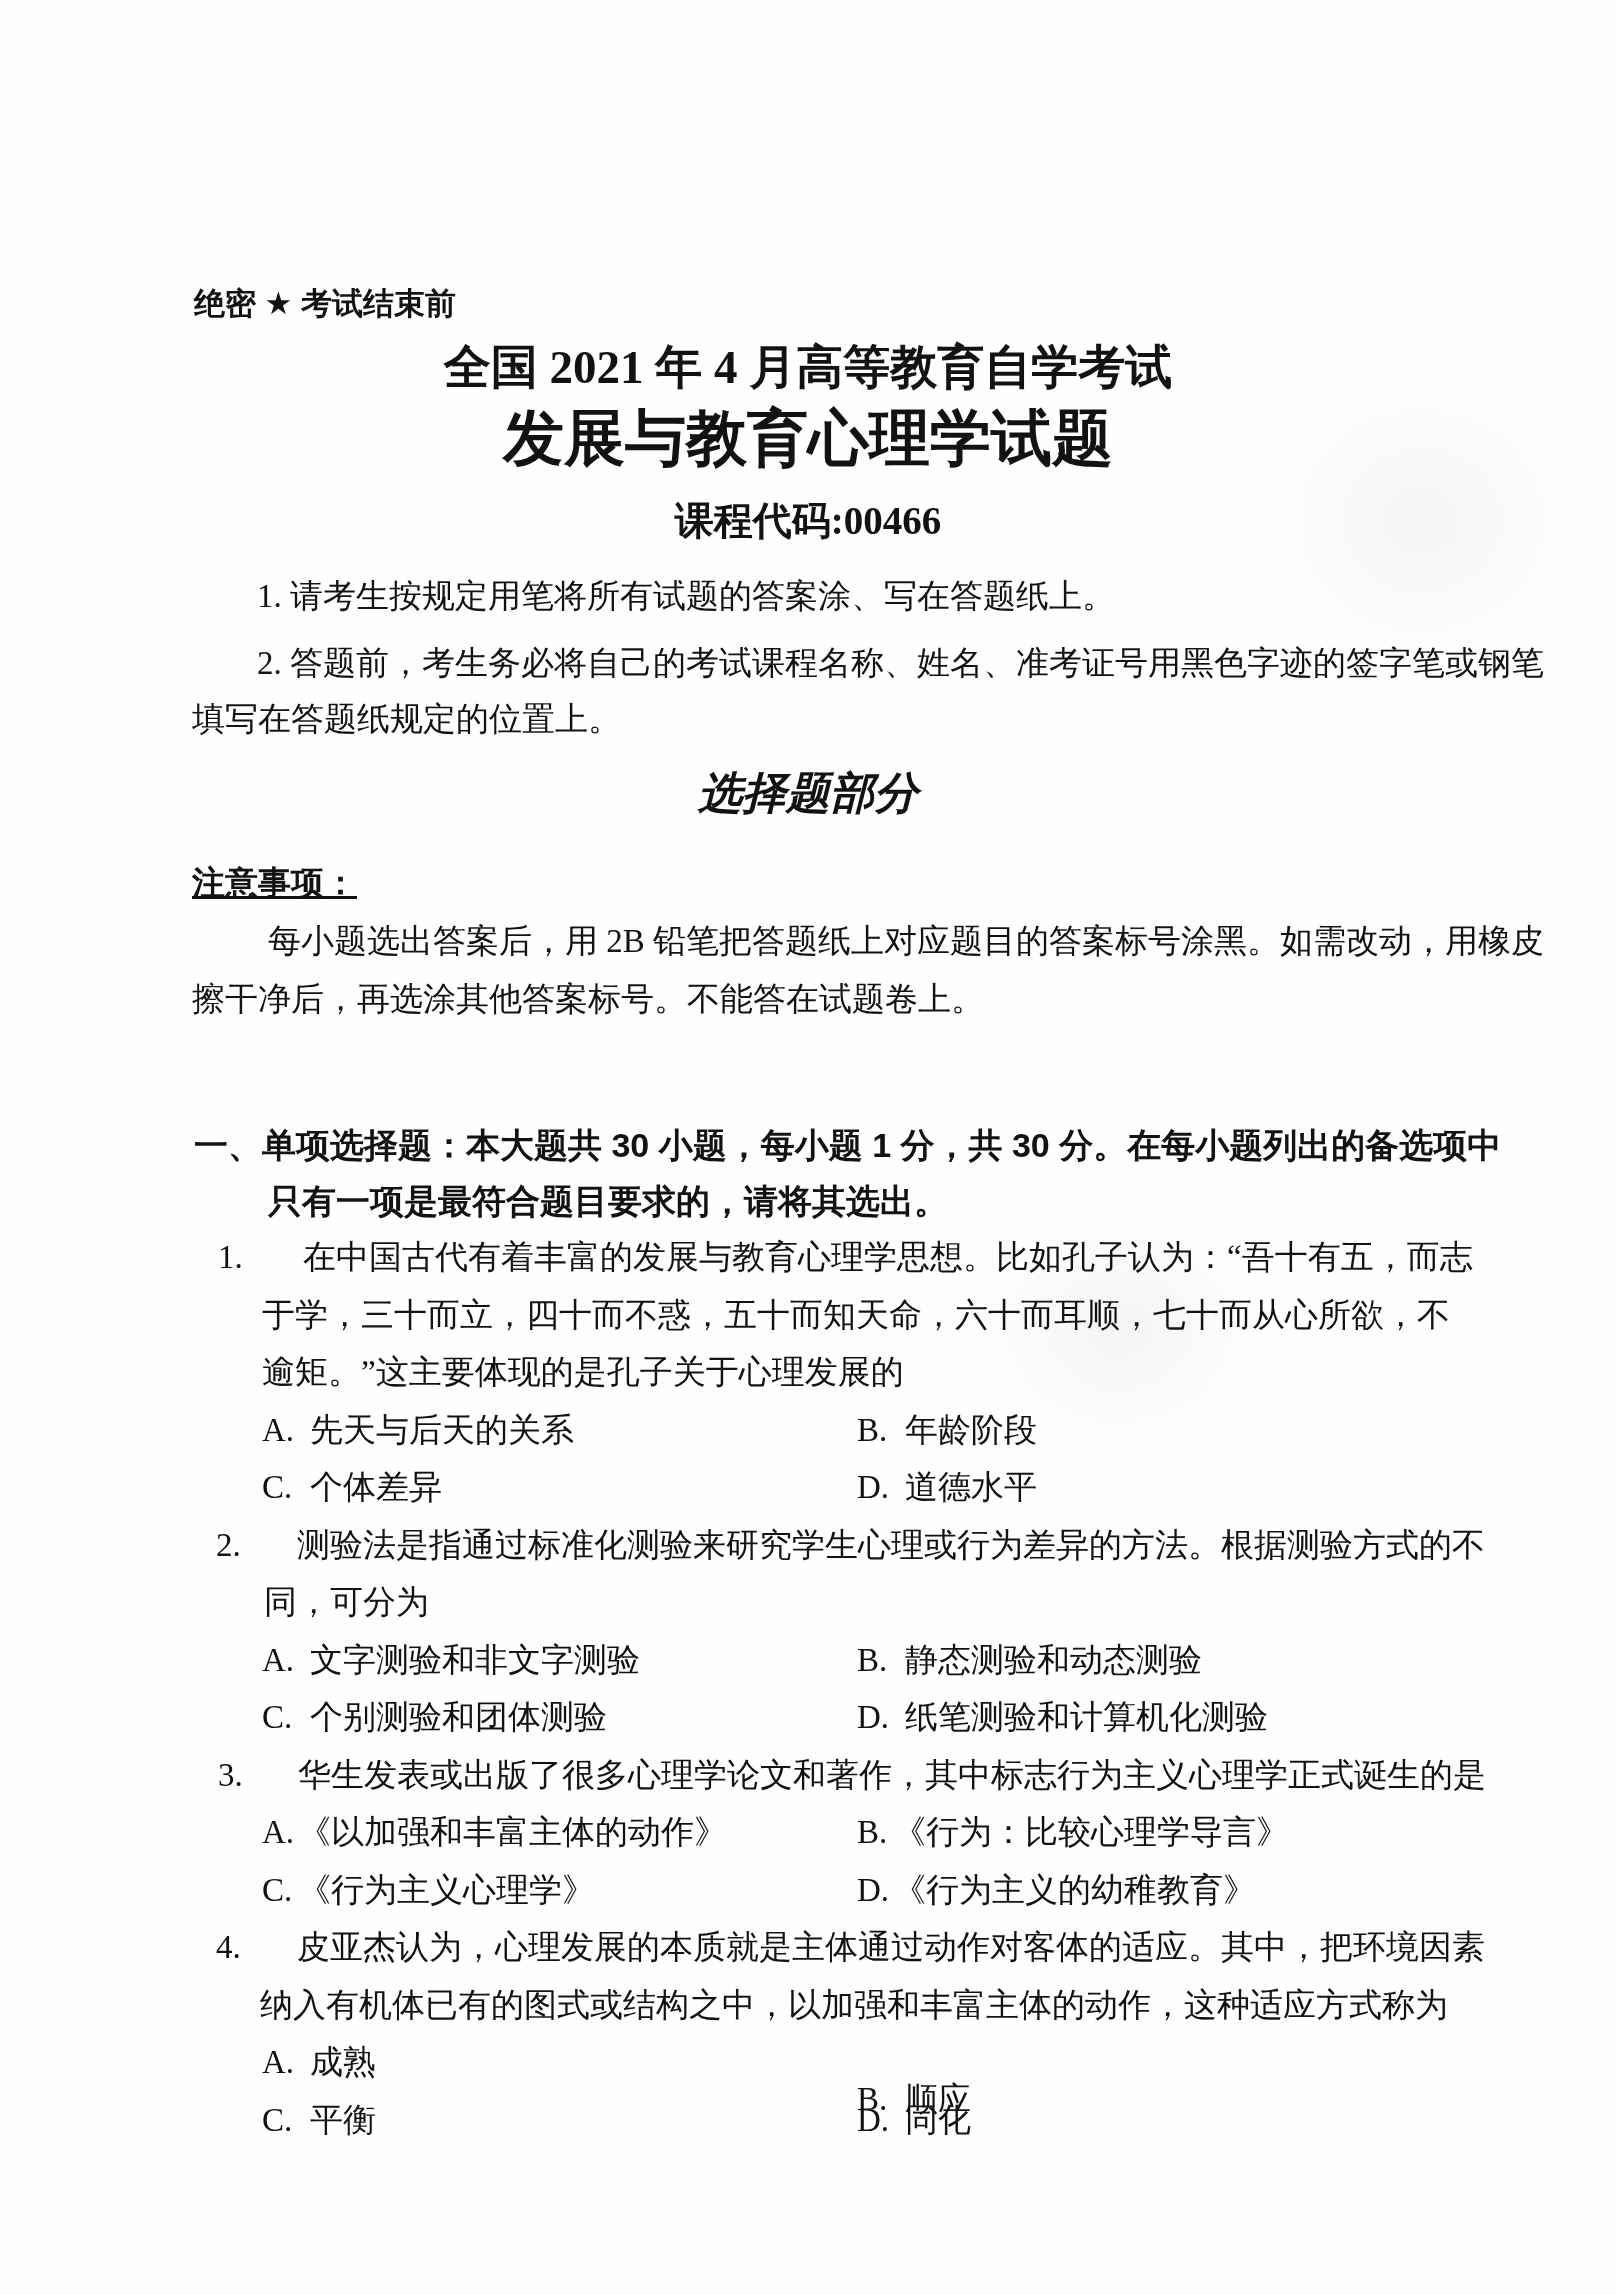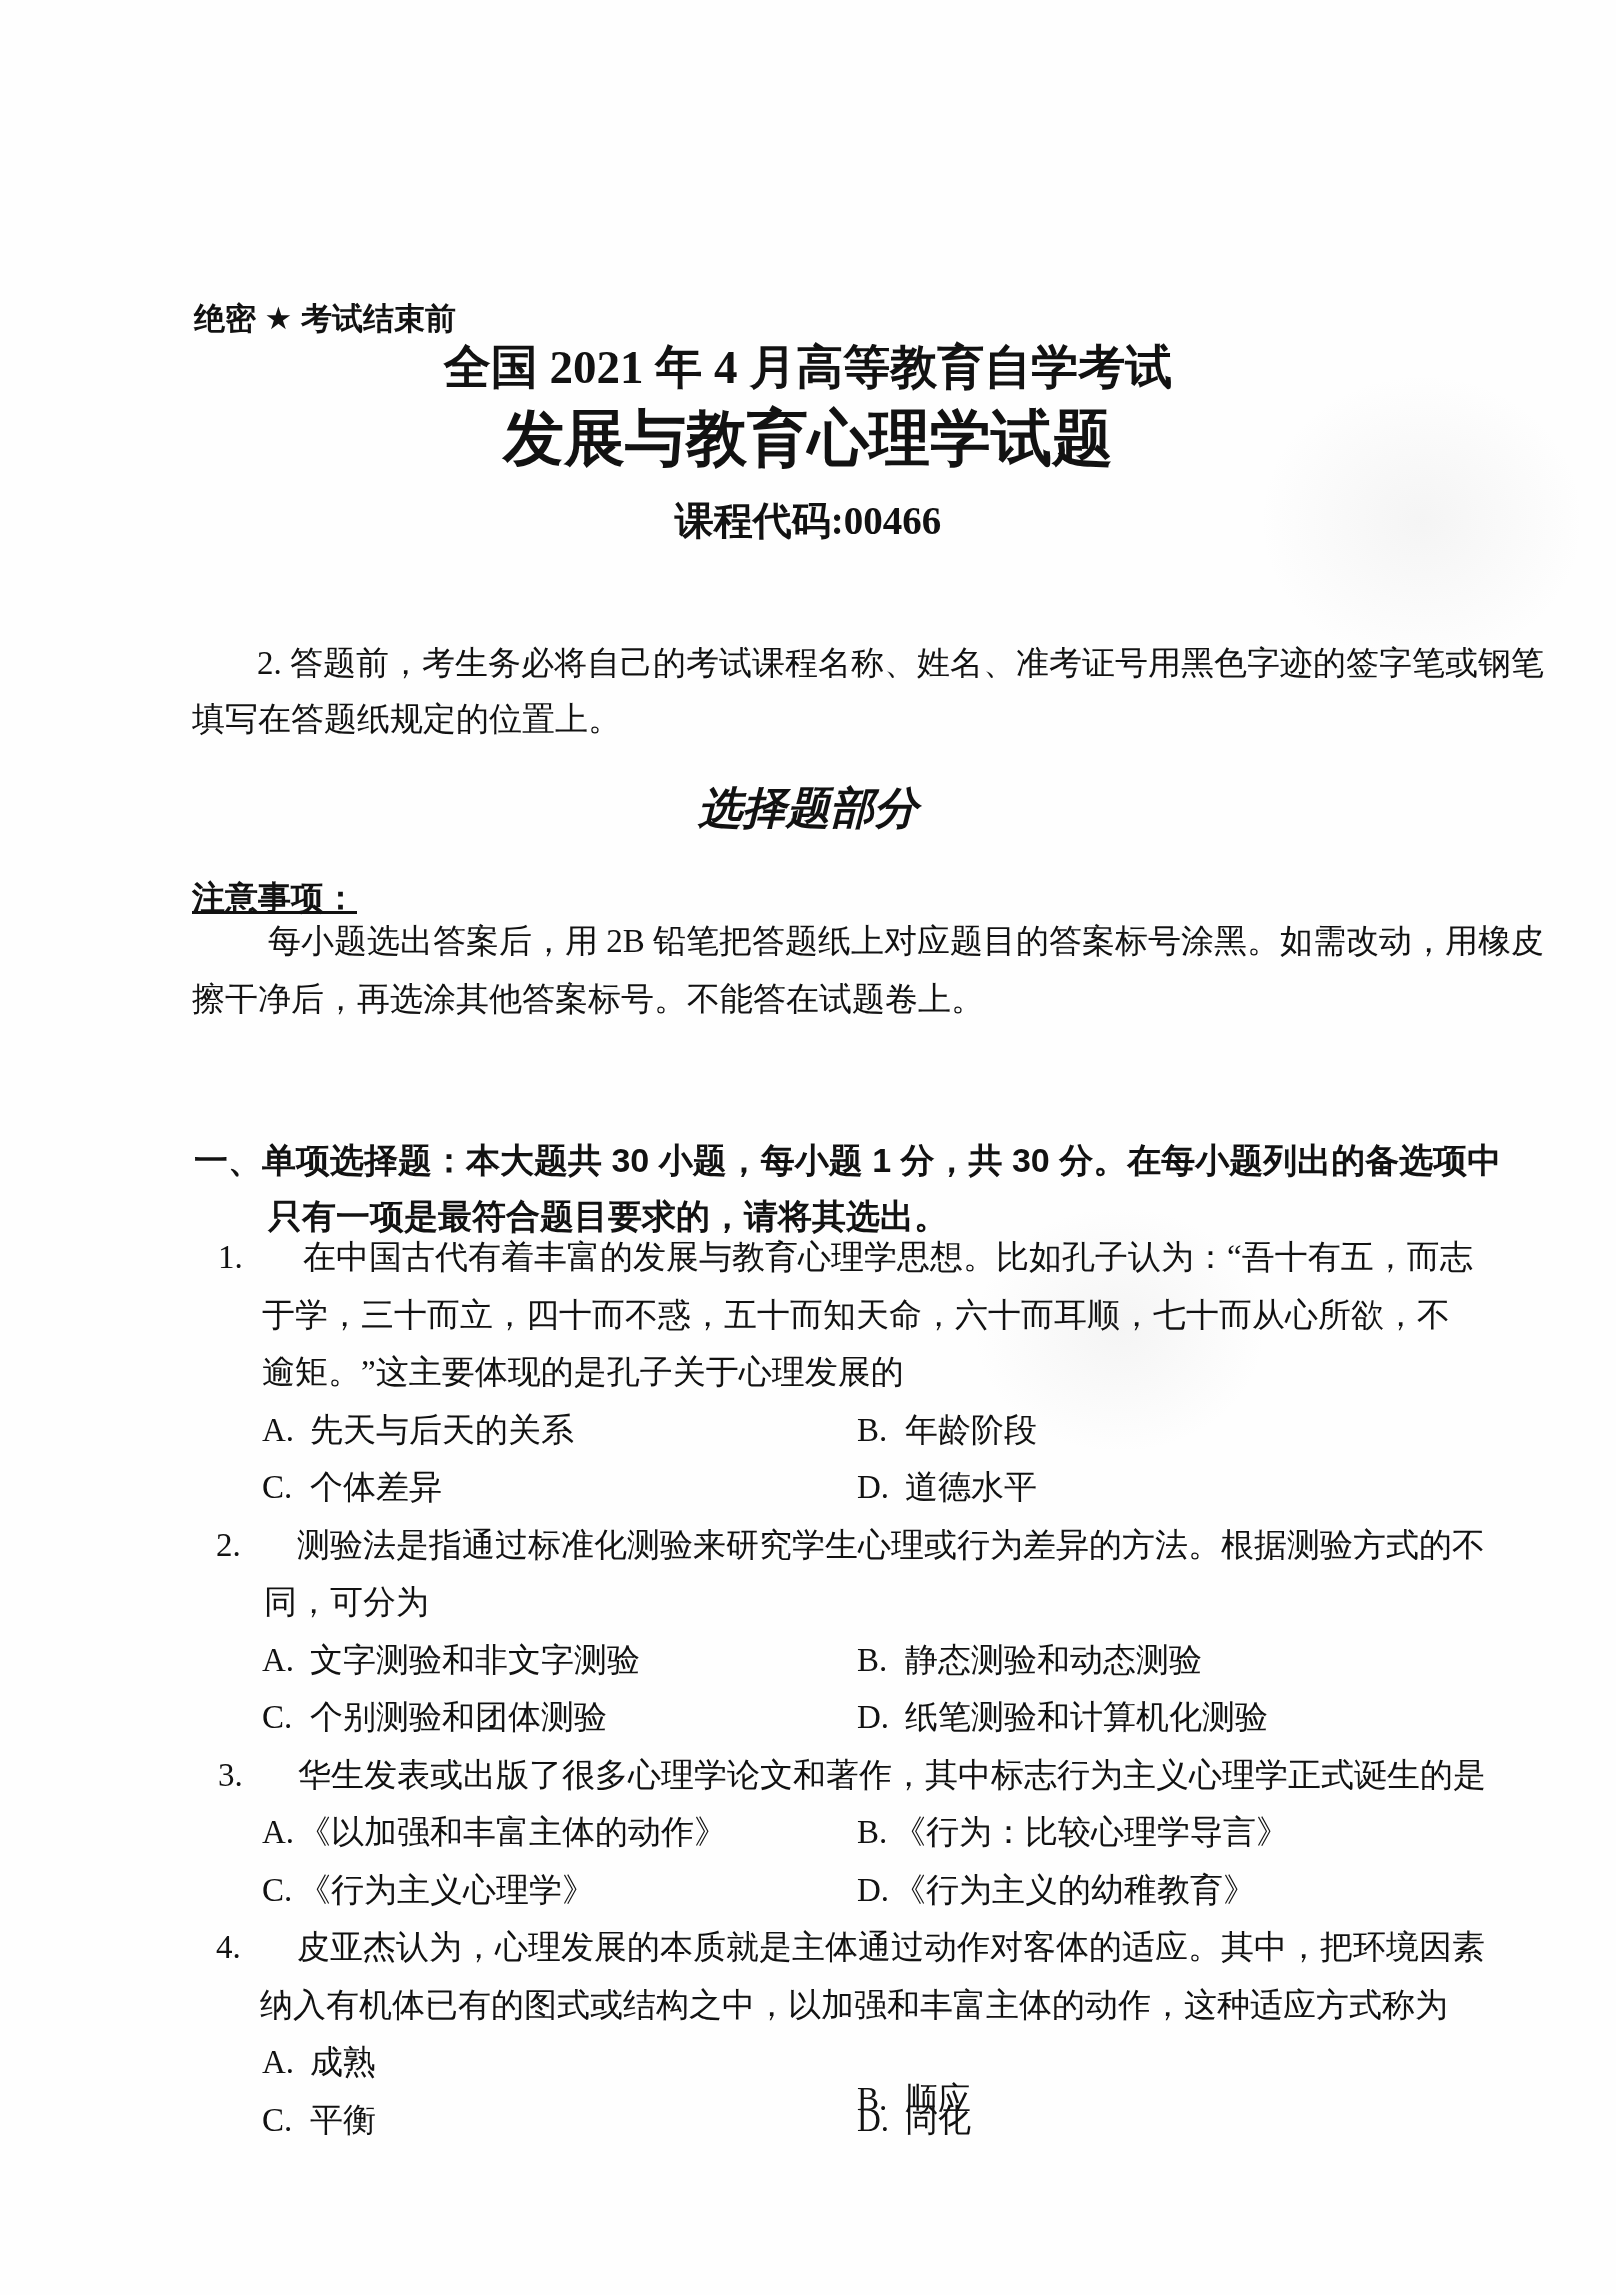--- a/index.html
+++ b/index.html
@@ -20,21 +20,21 @@
     white-space:nowrap;
     font-size:33px;
     line-height:1.15;
   }
   .center {
     position:absolute;
     left:0; width:100%;
     text-align:center;
     white-space:nowrap;
   }
-  .hei { font-family:"Liberation Sans","DejaVu Sans",sans-serif; font-weight:700;margin-top:15px; }
+  .hei { font-family:"Liberation Sans","DejaVu Sans",sans-serif; font-weight:700; }
   .song-b { font-weight:700; }
   .opt-label { display:inline-block; min-width:48px; }
   
   .smudge {
     position:absolute;
     background:radial-gradient(ellipse at center, rgba(160,160,160,0.10), rgba(255,255,255,0) 70%);
     pointer-events:none;
   }
 </style>
 </head>
@@ -46,20 +46,21 @@
   <div class="smudge" style="left:972px; top:1205px; width:295px; height:249px;"></div>
 
   <div class="line hei" style="left:194px; top:286px; font-size:31px;">绝密 ★ 考试结束前</div>
 
   <div class="center song-b" style="top:336px; font-size:47px;">全国 2021 年 4 月高等教育自学考试</div>
 
   <div class="center song-b" style="top:398px; font-size:61px;">发展与教育心理学试题</div>
 
   <div class="center song-b" style="top:494px; font-size:39px;">课程代码:00466</div>
 
+  <div class="line" style="left:257px; top:578px;">1. 请考生按规定用笔将所有试题的答案涂、写在答题纸上。</div>
   <div class="line" style="left:257px; top:645px;">2. 答题前，考生务必将自己的考试课程名称、姓名、准考证号用黑色字迹的签字笔或钢笔</div>
   <div class="line" style="left:192px; top:701px;">填写在答题纸规定的位置上。</div>
 
   <div class="center hei" style="top:764px; font-size:44px;font-style:italic;">选择题部分</div>
 
   <div class="line hei" style="left:192px; top:864px;text-decoration:underline;">注意事项：</div>
   <div class="line" style="left:268px; top:923px;">每小题选出答案后，用 2B 铅笔把答题纸上对应题目的答案标号涂黑。如需改动，用橡皮</div>
   <div class="line" style="left:192px; top:981px;">擦干净后，再选涂其他答案标号。不能答在试题卷上。</div>
 
   <div class="line hei" style="left:194px; top:1126px; font-size:34px;">一、单项选择题：本大题共 30 小题，每小题 1 分，共 30 分。在每小题列出的备选项中</div>

